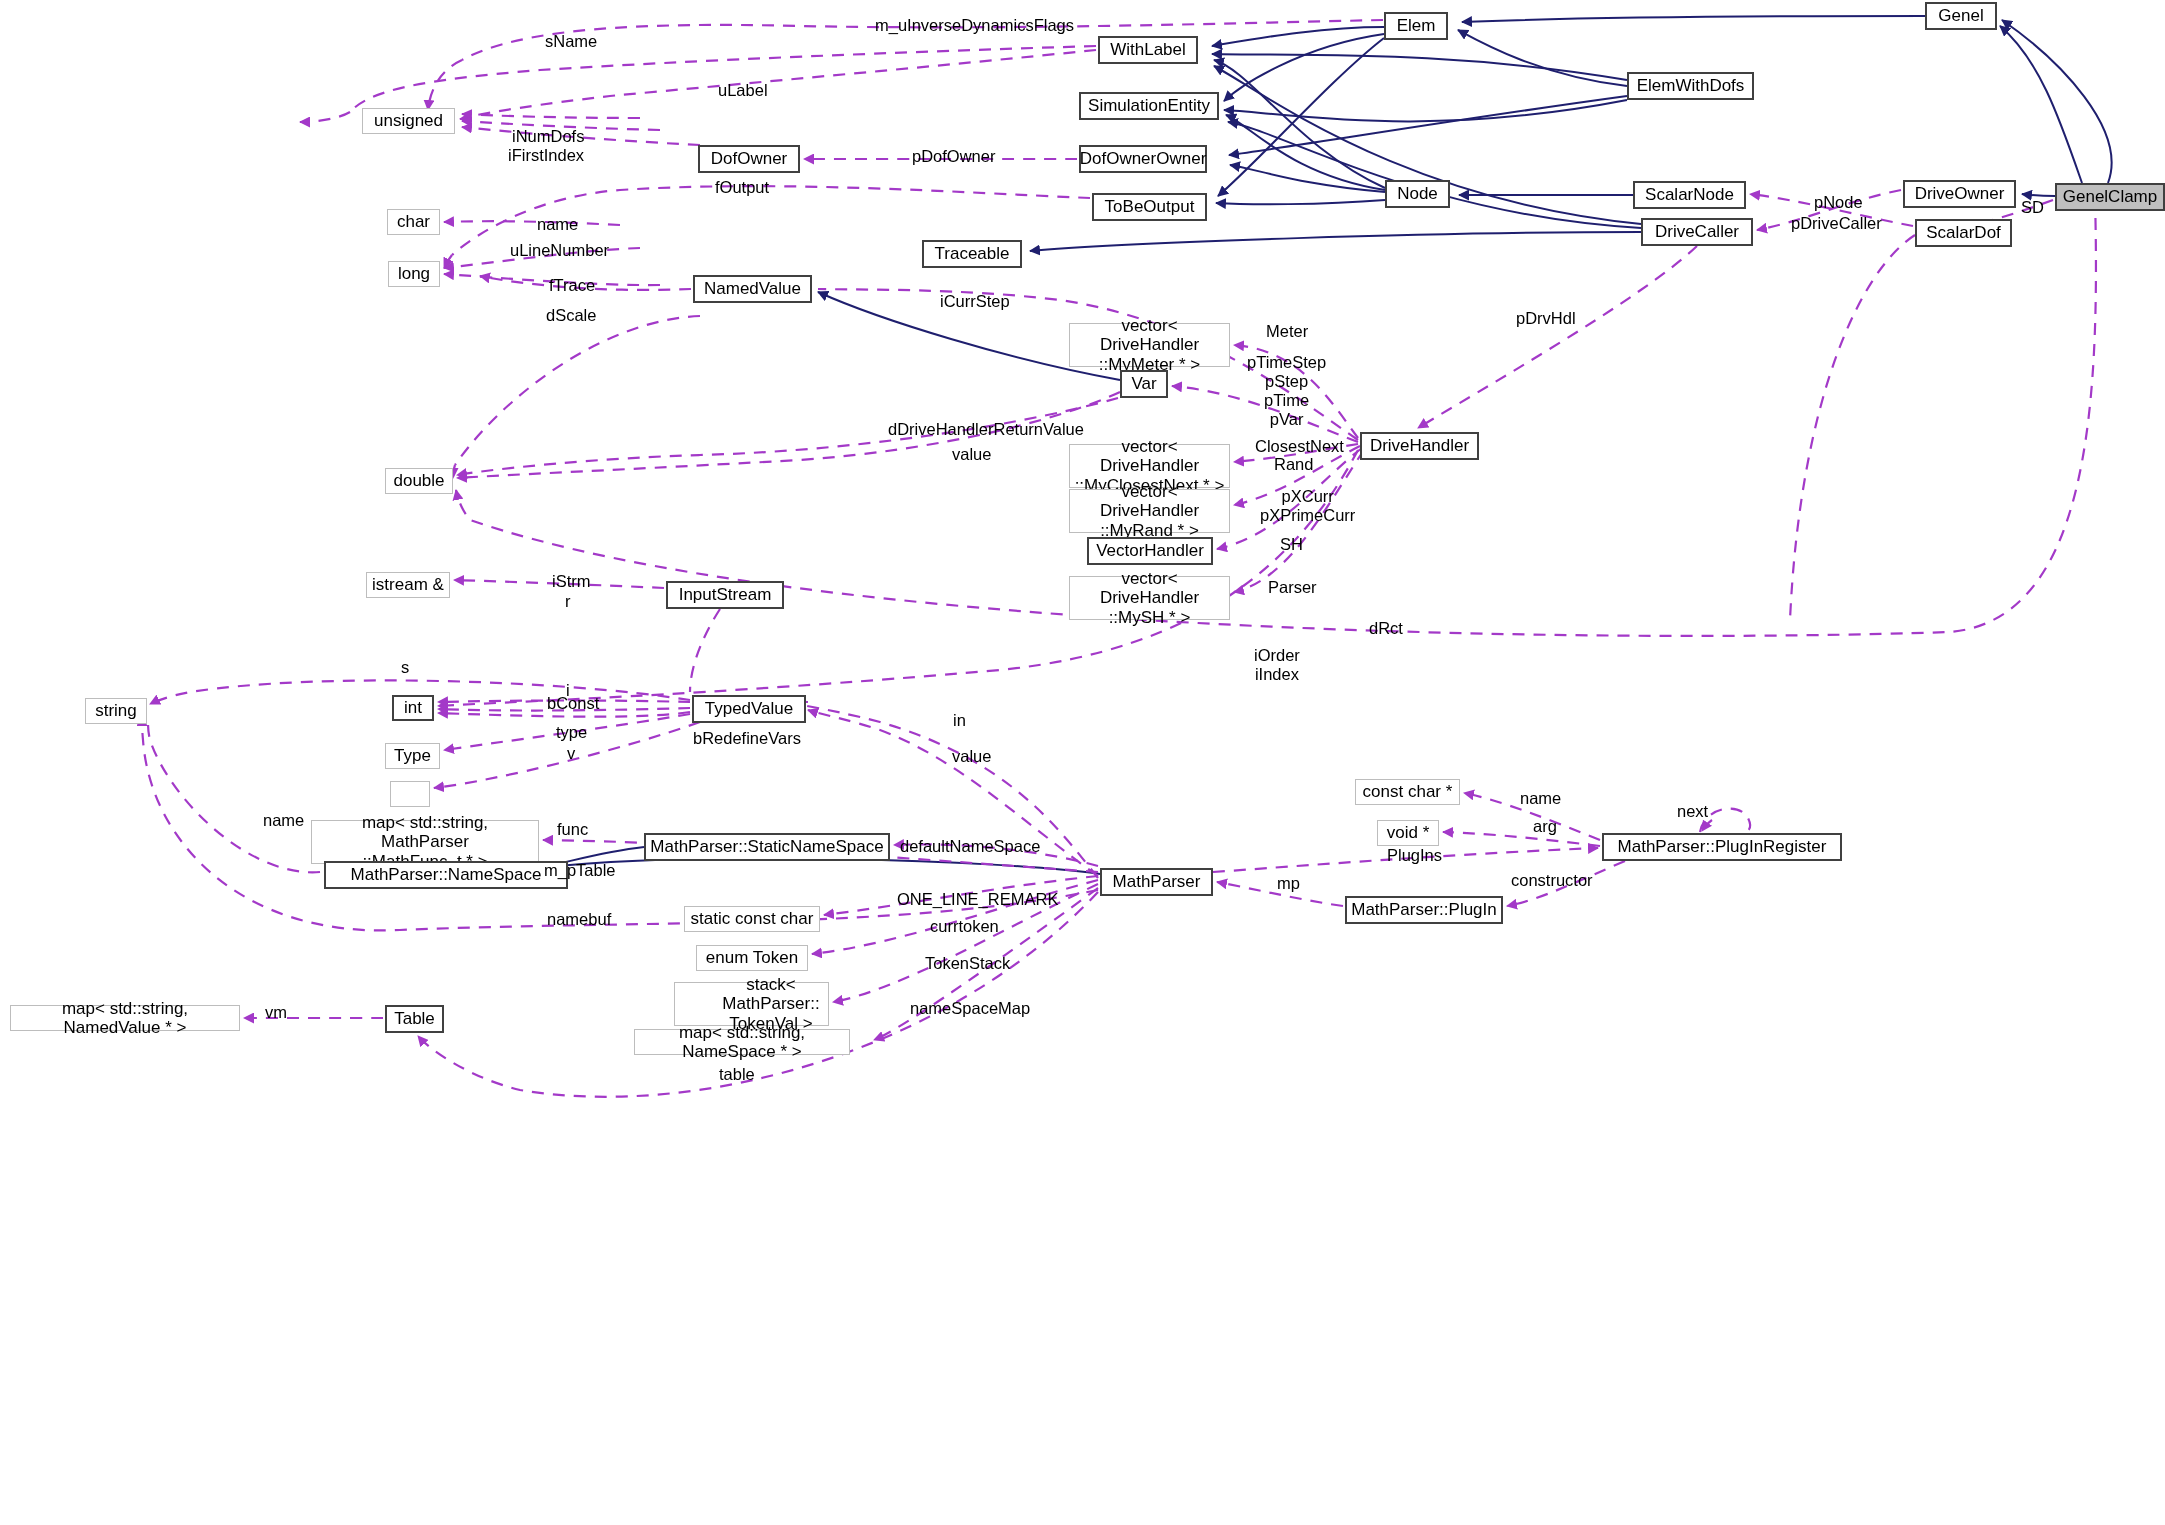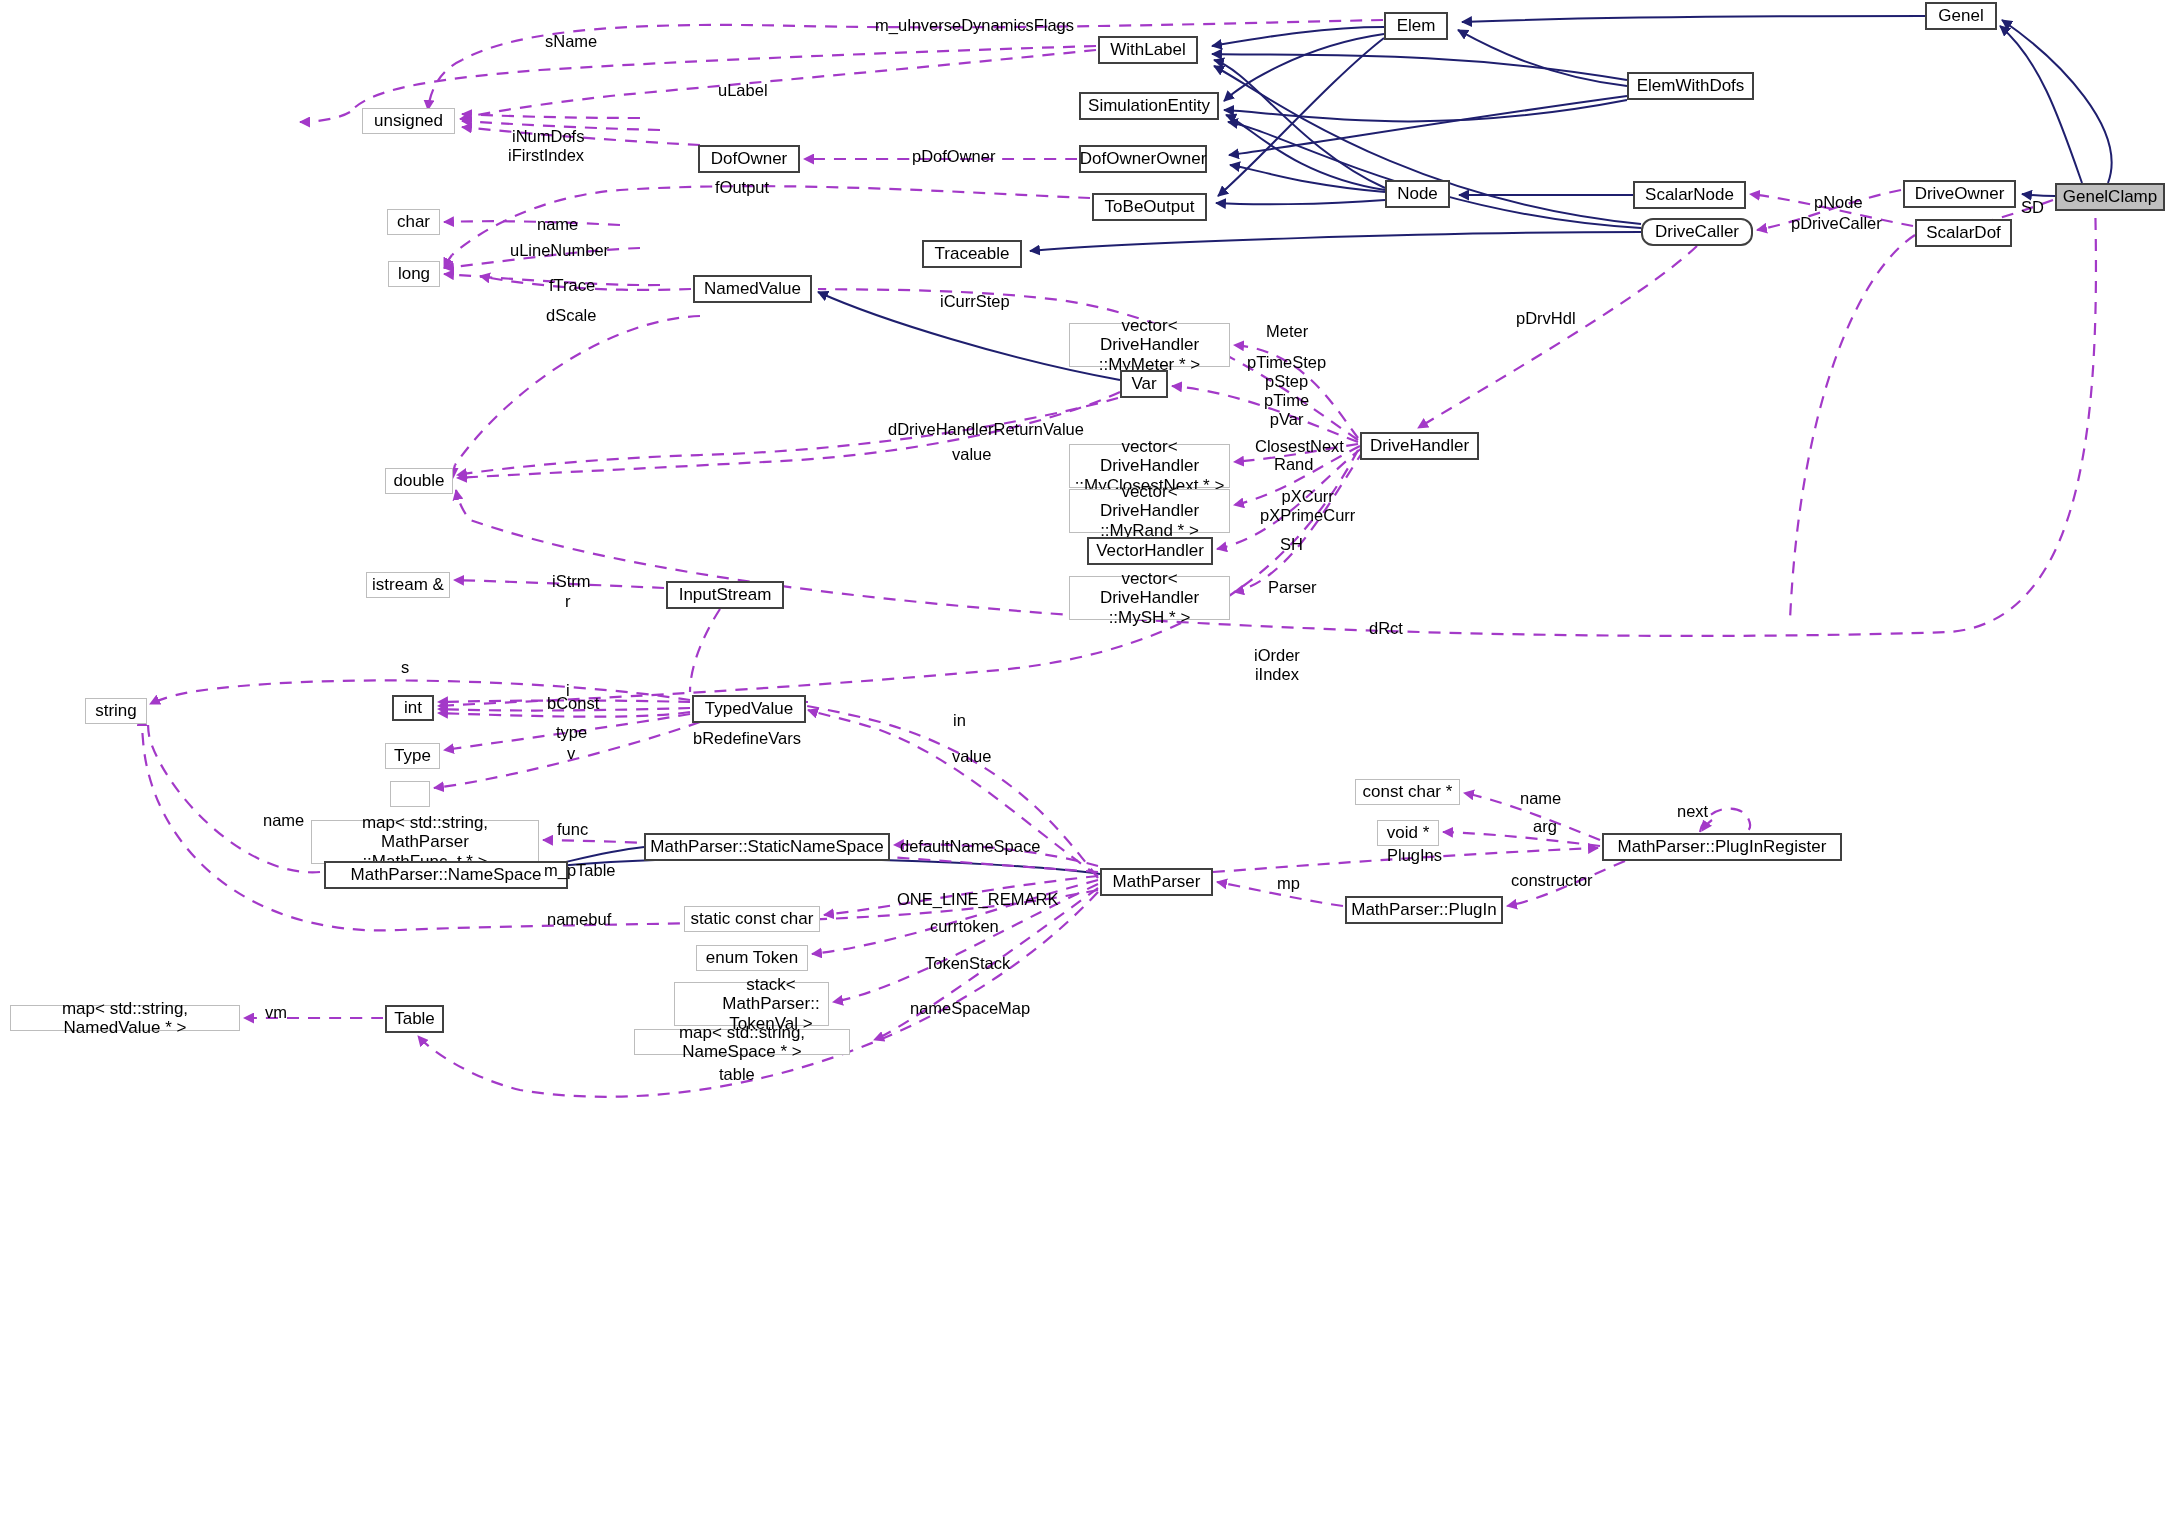--- a/index.html
+++ b/index.html
@@ -245,21 +245,21 @@
       <div class="node cls" style="left: 1079px; top: 92px; width: 140px; height: 28px;">SimulationEntity</div>
       <div class="node typ" style="left: 362px; top: 108px; width: 93px; height: 26px;">unsigned</div>
       <div class="node cls" style="left: 698px; top: 145px; width: 102px; height: 28px;">DofOwner</div>
       <div class="node cls" style="left: 1079px; top: 145px; width: 128px; height: 28px;">DofOwnerOwner</div>
       <div class="node cls" style="left: 1385px; top: 180px; width: 65px; height: 28px;">Node</div>
       <div class="node cls" style="left: 1633px; top: 181px; width: 113px; height: 28px;">ScalarNode</div>
       <div class="node cls" style="left: 1903px; top: 180px; width: 113px; height: 28px;">DriveOwner</div>
       <div class="node cur" style="left: 2055px; top: 183px; width: 110px; height: 28px;">GenelClamp</div>
       <div class="node cls" style="left: 1092px; top: 193px; width: 115px; height: 28px;">ToBeOutput</div>
       <div class="node typ" style="left: 387px; top: 209px; width: 53px; height: 26px;">char</div>
-      <div class="node cls" style="left: 1641px; top: 218px; width: 112px; height: 28px; border-radius: 12px;">DriveCaller</div>
+      <div class="node cls" style="left: 1641px; top: 218px; width: 112px; height: 28px;">DriveCaller</div>
       <div class="node cls" style="left: 1915px; top: 219px; width: 97px; height: 28px;">ScalarDof</div>
       <div class="node cls" style="left: 922px; top: 240px; width: 100px; height: 28px;">Traceable</div>
       <div class="node typ" style="left: 388px; top: 261px; width: 52px; height: 26px;">long</div>
       <div class="node cls" style="left: 693px; top: 275px; width: 119px; height: 28px;">NamedValue</div>
       <div class="node typ" style="left: 1069px; top: 323px; width: 161px; height: 44px;">vector&lt; DriveHandler
 ::MyMeter * &gt;</div>
       <div class="node cls" style="left: 1120px; top: 370px; width: 48px; height: 28px;">Var</div>
       <div class="node cls" style="left: 1360px; top: 432px; width: 119px; height: 28px;">DriveHandler</div>
       <div class="node typ" style="left: 1069px; top: 444px; width: 161px; height: 44px;">vector&lt; DriveHandler
 ::MyClosestNext * &gt;</div>

